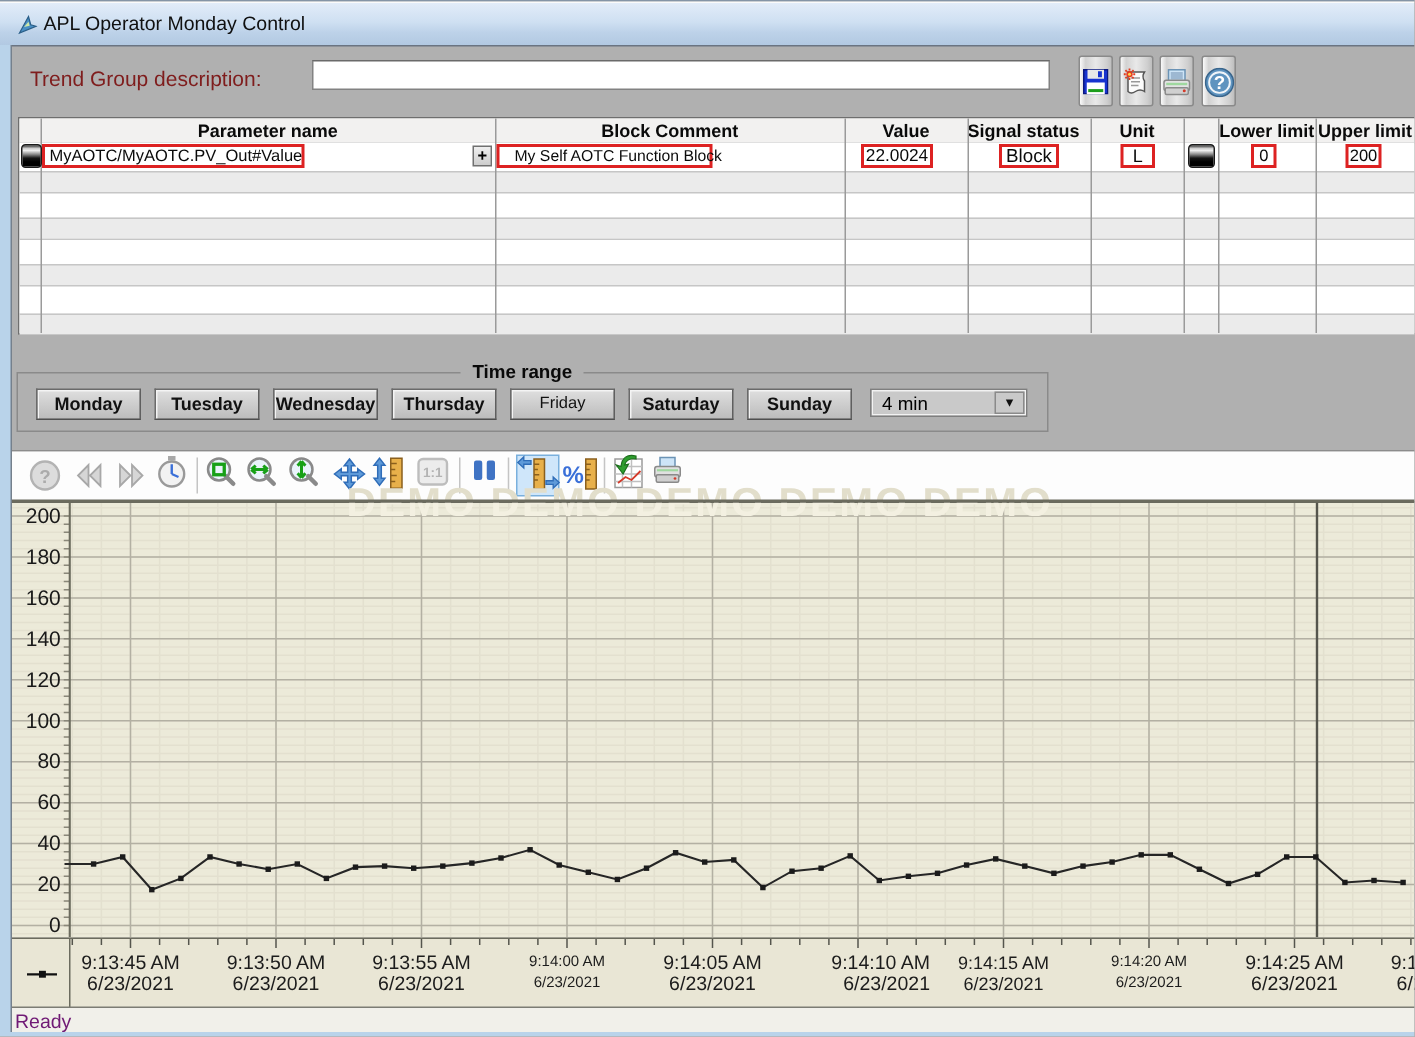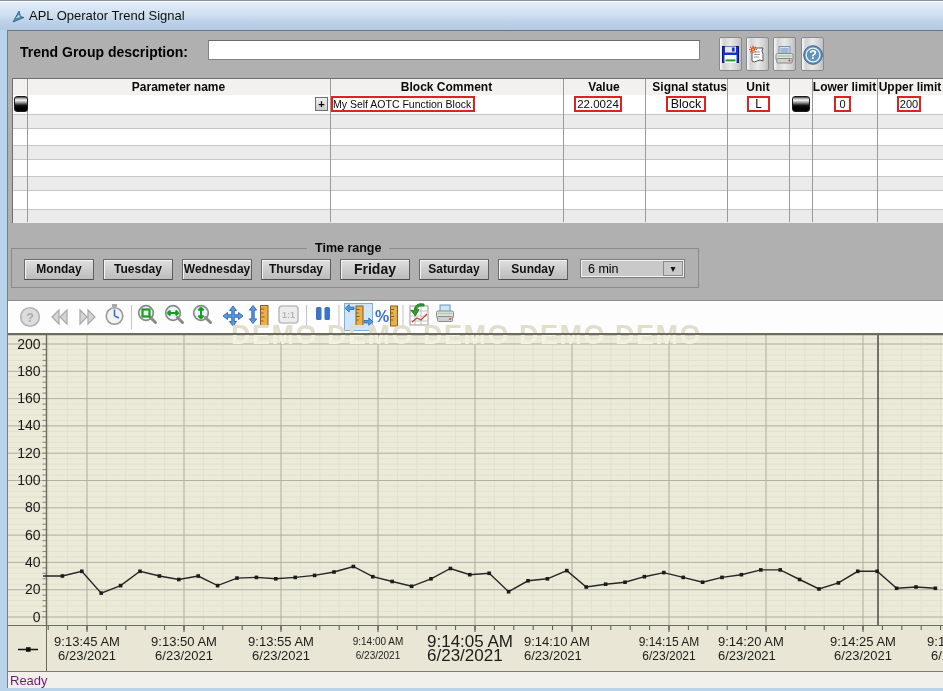--- a/index.html
+++ b/index.html
@@ -8,27 +8,27 @@
 </style></head>
 <body>
 
 <div class="abs" style="left:0;top:0;width:943px;height:1px;background:#8494a6"></div>
 <div class="abs" style="left:0;top:1px;width:943px;height:1px;background:#fbfbfb"></div>
 <div class="abs" style="left:0;top:2px;width:943px;height:28px;background:linear-gradient(#e2ecf9,#cfe0f2 45%,#bdd2e9 70%,#b2c9e2)"></div>
 <svg width="13" height="13" viewBox="0 0 13 13" style="position:absolute;left:12px;top:10px">
     <path d="M1 12 L7 1 L8.5 6.5 L12 7.5 Z" fill="#4a8fc4" stroke="#2a5e88" stroke-width="0.8"></path>
     <path d="M4 8 L7 4.5 L7.8 7.2 Z" fill="#cfe8a8"></path>
   </svg>
-<div class="abs" style="left:29px;top:8px;font-size:13px;color:#101010">APL Operator Trend Signal</div>
+<div class="abs" style="left:29px;top:8px;font-size:13px;color:#101010">APL Operator Monday Control</div>
 <div class="abs" style="left:0;top:30px;width:8px;height:658px;background:#b9d3ea"></div>
 <div class="abs" style="left:7px;top:30px;width:1px;height:658px;background:#75808c"></div>
 <div class="abs" style="left:0;top:688px;width:943px;height:3px;background:#b9d3ea"></div>
 <div class="abs" style="left:8px;top:30px;width:935px;height:1px;background:#6a7482"></div>
 
-<div class="abs" style="left:20px;top:44px;font-weight:bold;font-size:14px;color:#000000">Trend Group description:</div>
+<div class="abs" style="left:20px;top:44px;font-weight:normal;font-size:14px;color:#7f1d1d">Trend Group description:</div>
 <div class="abs" style="left:208px;top:40px;width:492px;height:20px;background:#fff;border:1px solid #828282;border-top-color:#6a6a6a;box-sizing:border-box"></div>
 <div style="position:absolute;left:719px;top:37px;width:23px;height:34px;background:linear-gradient(90deg,#fafafa,#d2d2d2 18%,#e9e9e9 50%,#cfcfcf 85%,#bdbdbd);border:1px solid #8a8a8a;border-radius:2px;box-sizing:border-box">
     <svg width="17" height="17" viewBox="0 0 17 17" style="position:absolute;left:2px;top:8px">
       <rect x="0.5" y="0.5" width="16" height="16" fill="#1733cf" stroke="#0a1880"></rect>
       <rect x="3" y="0.5" width="11" height="6" fill="#e8e8e8"></rect>
       <rect x="10" y="1.5" width="2.6" height="4" fill="#1733cf"></rect>
       <rect x="2.5" y="9" width="12" height="8" fill="#fff"></rect>
       <rect x="3.5" y="13.4" width="10" height="2" fill="#1d9e1d"></rect>
     </svg>
   </div>
@@ -61,21 +61,21 @@
       <circle cx="10" cy="10" r="6.9" fill="none" stroke="#ffffff" stroke-width="1.3" opacity="0.9"></circle>
       <text x="10" y="14.2" text-anchor="middle" font-family="Liberation Sans, sans-serif" font-size="12.5" font-weight="bold" fill="#ffffff">?</text>
     </svg>
   </div>
 
 <div style="position:absolute;left:12px;top:78px;width:931px;height:145px;background:#fff;border:1px solid #6e6e6e;border-right:none;box-sizing:border-box">
     <div style="position:absolute;left:0;top:0;width:100%;height:17px;background:#f2f1f0;border-bottom:1px solid #8f8f8f;box-sizing:border-box"></div>
     <div style="position:absolute;left:317px;top:1px;width:233px;height:15px;line-height:15px;text-align:center;font-weight:bold;font-size:12px;white-space:nowrap;color:#0a0a0a">Block Comment</div>
     <div style="position:absolute;left:14px;top:1px;width:303px;height:15px;line-height:15px;text-align:center;font-weight:bold;font-size:12px;white-space:nowrap;color:#0a0a0a">Parameter name</div>
     <div style="position:absolute;left:550px;top:1px;width:82px;height:15px;line-height:15px;text-align:center;font-weight:bold;font-size:12px;white-space:nowrap;color:#0a0a0a">Value</div>
-    <div style="position:absolute;left:632px;top:1px;width:82px;height:15px;line-height:15px;text-align:right;font-weight:bold;font-size:12px;white-space:nowrap;color:#0a0a0a">Signal status</div>
+    <div style="position:absolute;left:632px;top:1px;width:82px;height:15px;line-height:15px;text-align:left;font-weight:bold;font-size:12px;white-space:nowrap;color:#0a0a0a">Signal status</div>
     <div style="position:absolute;left:714px;top:1px;width:62px;height:15px;line-height:15px;text-align:center;font-weight:bold;font-size:12px;white-space:nowrap;color:#0a0a0a">Unit</div>
     <div style="position:absolute;left:799px;top:1px;width:65px;height:15px;line-height:15px;text-align:center;font-weight:bold;font-size:12px;white-space:nowrap;color:#0a0a0a">Lower limit</div>
     <div style="position:absolute;left:864px;top:1px;width:66px;height:15px;line-height:15px;text-align:center;font-weight:bold;font-size:12px;white-space:nowrap;color:#0a0a0a">Upper limit</div>
     <div style="position:absolute;left:0;top:16px;width:100%;height:19px;background:#ffffff"></div>
     <div style="position:absolute;left:0;top:35px;width:100%;height:14px;background:#ebebeb"></div>
     <div style="position:absolute;left:0;top:49px;width:100%;height:17px;background:#ffffff"></div>
     <div style="position:absolute;left:0;top:66px;width:100%;height:14px;background:#ebebeb"></div>
     <div style="position:absolute;left:0;top:80px;width:100%;height:17px;background:#ffffff"></div>
     <div style="position:absolute;left:0;top:97px;width:100%;height:14px;background:#ebebeb"></div>
     <div style="position:absolute;left:0;top:111px;width:100%;height:19px;background:#ffffff"></div>
@@ -89,41 +89,42 @@
     <div style="position:absolute;left:0;top:130px;width:100%;height:1px;background:#c6c6c6"></div>
     <div style="position:absolute;left:14px;top:0;width:1px;height:100%;background:#9a9a9a"></div>
     <div style="position:absolute;left:317px;top:0;width:1px;height:100%;background:#9a9a9a"></div>
     <div style="position:absolute;left:550px;top:0;width:1px;height:100%;background:#9a9a9a"></div>
     <div style="position:absolute;left:632px;top:0;width:1px;height:100%;background:#9a9a9a"></div>
     <div style="position:absolute;left:714px;top:0;width:1px;height:100%;background:#9a9a9a"></div>
     <div style="position:absolute;left:776px;top:0;width:1px;height:100%;background:#9a9a9a"></div>
     <div style="position:absolute;left:799px;top:0;width:1px;height:100%;background:#9a9a9a"></div>
     <div style="position:absolute;left:864px;top:0;width:1px;height:100%;background:#9a9a9a"></div>
     <div style="position:absolute;left:0.5px;top:17px;width:14px;height:16px;border-radius:3px;background:linear-gradient(180deg,#3a3a3a 0%,#cfcfcf 14%,#efefef 24%,#8a8a8a 42%,#151515 60%,#000 78%);border:1px solid #1a1a1a;box-sizing:border-box"></div>
+    <div style="position:absolute;left:15px;top:17px;width:175px;height:16px;border:2px solid #dd2222;box-sizing:border-box;text-align:left;font-size:11px;line-height:13px;color:#0a0a0a;padding-left:3px;white-space:nowrap">MyAOTC/MyAOTC.PV_Out#Value</div>
     <div style="position:absolute;left:302px;top:18px;width:13px;height:14px;background:linear-gradient(#efefef,#cdcdcd);border:1px solid #707070;box-sizing:border-box;text-align:center;font-size:11px;line-height:12px;font-weight:bold">+</div>
-    <div style="position:absolute;left:318px;top:17px;width:144px;height:16px;border:2px solid #dd2222;box-sizing:border-box;text-align:left;font-size:10.5px;line-height:13px;color:#0a0a0a;padding-left:0;white-space:nowrap">My Self AOTC Function Block</div>
+    <div style="position:absolute;left:318px;top:17px;width:144px;height:16px;border:2px solid #dd2222;box-sizing:border-box;text-align:left;font-size:10.5px;line-height:13px;color:#0a0a0a;padding-left:10px;white-space:nowrap">My Self AOTC Function Block</div>
     <div style="position:absolute;left:561px;top:17px;width:48px;height:16px;border:2px solid #dd2222;box-sizing:border-box;text-align:center;font-size:11.5px;line-height:13px;color:#0a0a0a;padding-left:0px;white-space:nowrap">22.0024</div>
     <div style="position:absolute;left:653px;top:17px;width:40px;height:16px;border:2px solid #dd2222;box-sizing:border-box;text-align:center;font-size:12.5px;line-height:13px;color:#0a0a0a;padding-left:0px;white-space:nowrap">Block</div>
     <div style="position:absolute;left:734px;top:17px;width:23px;height:16px;border:2px solid #dd2222;box-sizing:border-box;text-align:center;font-size:12px;line-height:13px;color:#0a0a0a;padding-left:0px;white-space:nowrap">L</div>
     <div style="position:absolute;left:778.5px;top:17px;width:18px;height:16px;border-radius:3px;background:linear-gradient(180deg,#3a3a3a 0%,#cfcfcf 14%,#efefef 24%,#8a8a8a 42%,#151515 60%,#000 78%);border:1px solid #1a1a1a;box-sizing:border-box"></div>
     <div style="position:absolute;left:821px;top:17px;width:17px;height:16px;border:2px solid #dd2222;box-sizing:border-box;text-align:center;font-size:11px;line-height:13px;color:#0a0a0a;padding-left:0px;white-space:nowrap">0</div>
     <div style="position:absolute;left:884px;top:17px;width:24px;height:16px;border:2px solid #dd2222;box-sizing:border-box;text-align:center;font-size:11px;line-height:13px;color:#0a0a0a;padding-left:0px;white-space:nowrap">200</div>
   </div>
 
 <div style="position:absolute;left:11px;top:248px;width:686px;height:38px;border:1px solid #8a8a8a">
     <div style="position:absolute;left:295px;top:-8px;background:#b0b0b0;padding:0 8px;font-weight:bold;font-size:12.5px;color:#0a0a0a">Time range</div>
     <div style="position:absolute;left:12px;top:10px;width:70px;height:21px;background:linear-gradient(#dfdfdf,#bcbcbc);border:1px solid #6a6a6a;border-bottom-color:#4f4f4f;border-right-color:#5f5f5f;box-shadow:inset 1px 1px 0 #f4f4f4;box-sizing:border-box;text-align:center;font-weight:bold;font-size:12px;line-height:19px;color:#111">Monday</div>
     <div style="position:absolute;left:91px;top:10px;width:70px;height:21px;background:linear-gradient(#dfdfdf,#bcbcbc);border:1px solid #6a6a6a;border-bottom-color:#4f4f4f;border-right-color:#5f5f5f;box-shadow:inset 1px 1px 0 #f4f4f4;box-sizing:border-box;text-align:center;font-weight:bold;font-size:12px;line-height:19px;color:#111">Tuesday</div>
     <div style="position:absolute;left:170px;top:10px;width:70px;height:21px;background:linear-gradient(#dfdfdf,#bcbcbc);border:1px solid #6a6a6a;border-bottom-color:#4f4f4f;border-right-color:#5f5f5f;box-shadow:inset 1px 1px 0 #f4f4f4;box-sizing:border-box;text-align:center;font-weight:bold;font-size:12px;line-height:19px;color:#111">Wednesday</div>
     <div style="position:absolute;left:249px;top:10px;width:70px;height:21px;background:linear-gradient(#dfdfdf,#bcbcbc);border:1px solid #6a6a6a;border-bottom-color:#4f4f4f;border-right-color:#5f5f5f;box-shadow:inset 1px 1px 0 #f4f4f4;box-sizing:border-box;text-align:center;font-weight:bold;font-size:12px;line-height:19px;color:#111">Thursday</div>
-    <div style="position:absolute;left:328px;top:10px;width:70px;height:21px;background:linear-gradient(#dfdfdf,#bcbcbc);border:1px solid #6a6a6a;border-bottom-color:#4f4f4f;border-right-color:#5f5f5f;box-shadow:inset 1px 1px 0 #f4f4f4;box-sizing:border-box;text-align:center;font-weight:bold;font-size:14px;line-height:19px;color:#111">Friday</div>
+    <div style="position:absolute;left:328px;top:10px;width:70px;height:21px;background:linear-gradient(#dfdfdf,#bcbcbc);border:1px solid #6a6a6a;border-bottom-color:#4f4f4f;border-right-color:#5f5f5f;box-shadow:inset 1px 1px 0 #f4f4f4;box-sizing:border-box;text-align:center;font-weight:normal;font-size:11px;line-height:19px;color:#111">Friday</div>
     <div style="position:absolute;left:407px;top:10px;width:70px;height:21px;background:linear-gradient(#dfdfdf,#bcbcbc);border:1px solid #6a6a6a;border-bottom-color:#4f4f4f;border-right-color:#5f5f5f;box-shadow:inset 1px 1px 0 #f4f4f4;box-sizing:border-box;text-align:center;font-weight:bold;font-size:12px;line-height:19px;color:#111">Saturday</div>
     <div style="position:absolute;left:486px;top:10px;width:70px;height:21px;background:linear-gradient(#dfdfdf,#bcbcbc);border:1px solid #6a6a6a;border-bottom-color:#4f4f4f;border-right-color:#5f5f5f;box-shadow:inset 1px 1px 0 #f4f4f4;box-sizing:border-box;text-align:center;font-weight:bold;font-size:12px;line-height:19px;color:#111">Sunday</div>
     <div style="position:absolute;left:568px;top:10px;width:105px;height:19px;background:#c9c9c9;border:1px solid #7e7e7e;box-shadow:inset 0 0 0 1px #f2f2f2;box-sizing:border-box">
-      <div style="position:absolute;left:7px;top:1.5px;font-size:12.5px;color:#000">6 min</div>
+      <div style="position:absolute;left:7px;top:1.5px;font-size:12.5px;color:#000">4 min</div>
       <div style="position:absolute;right:1px;top:1px;width:20px;height:15px;background:#c9c9c9;border:1px solid #8a8a8a;box-sizing:border-box;text-align:center;font-size:10px;line-height:13px;color:#111">▾</div>
     </div>
   </div>
 
 <div class="abs" style="left:8px;top:300px;width:935px;height:1px;background:#8c8c8c"></div>
 <div class="abs" style="left:8px;top:301px;width:935px;height:33px;background:#fdfdfd"></div>
 <div style="position:absolute;left:231px;top:325px;width:475px;height:9px;overflow:hidden;z-index:3">
     <div style="position:absolute;left:0;top:-5.5px;font-weight:bold;font-size:27px;letter-spacing:1.5px;white-space:nowrap;font-family:'Liberation Sans',sans-serif;color:#e2decb">DEMO DEMO DEMO DEMO DEMO</div>
   </div>
 <svg width="470" height="35" viewBox="0 298 470 35" style="position:absolute;left:0;top:298px;font-family:Liberation Sans, sans-serif">
@@ -273,23 +274,23 @@
     <div style="position:absolute;left:38.0px;top:0;width:1px;height:46px;background:#6b6b5e"></div>
     <svg width="935" height="46" viewBox="0 0 935 46" style="position:absolute;left:0;top:0">
       <path d="M40.2 0V4 M59.6 0V4 M79.0 0V4 M98.4 0V4 M117.8 0V4 M137.2 0V4 M156.6 0V4 M176.0 0V4 M195.4 0V4 M214.8 0V4 M234.2 0V4 M253.6 0V4 M273.0 0V4 M292.4 0V4 M311.8 0V4 M331.2 0V4 M350.6 0V4 M370.0 0V4 M389.4 0V4 M408.8 0V4 M428.2 0V4 M447.6 0V4 M467.0 0V4 M486.4 0V4 M505.8 0V4 M525.2 0V4 M544.6 0V4 M564.0 0V4 M583.4 0V4 M602.8 0V4 M622.2 0V4 M641.6 0V4 M661.0 0V4 M680.4 0V4 M699.8 0V4 M719.2 0V4 M738.6 0V4 M758.0 0V4 M777.4 0V4 M796.8 0V4 M816.2 0V4 M835.6 0V4 M855.0 0V4 M874.4 0V4 M893.8 0V4 M913.2 0V4 M932.6 0V4 M79.0 0V6 M176.0 0V6 M273.0 0V6 M370.0 0V6 M467.0 0V6 M564.0 0V6 M661.0 0V6 M758.0 0V6 M855.0 0V6" stroke="#55554d" stroke-width="1"></path>
       <path d="M10 23.5H30" stroke="#111" stroke-width="1.5"></path>
       <rect x="18" y="21.2" width="4.6" height="4.6" fill="#111"></rect>
     </svg>
     <div style="position:absolute;left:31px;top:9px;width:96px;text-align:center;font-size:13px;line-height:14px;color:#1c1c1c">9:13:45 AM<br>6/23/2021</div>
     <div style="position:absolute;left:128px;top:9px;width:96px;text-align:center;font-size:13px;line-height:14px;color:#1c1c1c">9:13:50 AM<br>6/23/2021</div>
     <div style="position:absolute;left:225px;top:9px;width:96px;text-align:center;font-size:13px;line-height:14px;color:#1c1c1c">9:13:55 AM<br>6/23/2021</div>
     <div style="position:absolute;left:322px;top:9px;width:96px;text-align:center;font-size:10px;line-height:14px;color:#1c1c1c">9:14:00 AM<br>6/23/2021</div>
-    <div style="position:absolute;left:419px;top:9px;width:96px;text-align:left;font-size:17px;line-height:14px;color:#1c1c1c">9:14:05 AM<br>6/23/2021</div>
-    <div style="position:absolute;left:516px;top:9px;width:96px;text-align:left;font-size:13px;line-height:14px;color:#1c1c1c">9:14:10 AM<br>6/23/2021</div>
+    <div style="position:absolute;left:419px;top:9px;width:96px;text-align:center;font-size:13px;line-height:14px;color:#1c1c1c">9:14:05 AM<br>6/23/2021</div>
+    <div style="position:absolute;left:516px;top:9px;width:96px;text-align:right;font-size:13px;line-height:14px;color:#1c1c1c">9:14:10 AM<br>6/23/2021</div>
     <div style="position:absolute;left:613px;top:9px;width:96px;text-align:center;font-size:12px;line-height:14px;color:#1c1c1c">9:14:15 AM<br>6/23/2021</div>
-    <div style="position:absolute;left:710px;top:9px;width:96px;font-size:13px;line-height:14px;color:#1c1c1c">9:14:20 AM<br>6/23/2021</div>
+    <div style="position:absolute;left:710px;top:9px;width:96px;text-align:center;font-size:10px;line-height:14px;color:#1c1c1c">9:14:20 AM<br>6/23/2021</div>
     <div style="position:absolute;left:807px;top:9px;width:96px;text-align:center;font-size:13px;line-height:14px;color:#1c1c1c">9:14:25 AM<br>6/23/2021</div>
     <div style="position:absolute;left:904px;top:9px;width:96px;text-align:center;font-size:13px;line-height:14px;color:#1c1c1c">9:14:30 AM<br>6/23/2021</div>
   </div>
 
 <div class="abs" style="left:8px;top:671px;width:935px;height:1px;background:#7c7c74"></div>
 <div class="abs" style="left:8px;top:672px;width:935px;height:16px;background:#f1f0ea"></div>
 <div class="abs" style="left:10px;top:673px;font-size:13px;color:#701a75">Ready</div>
 
 </body></html>

